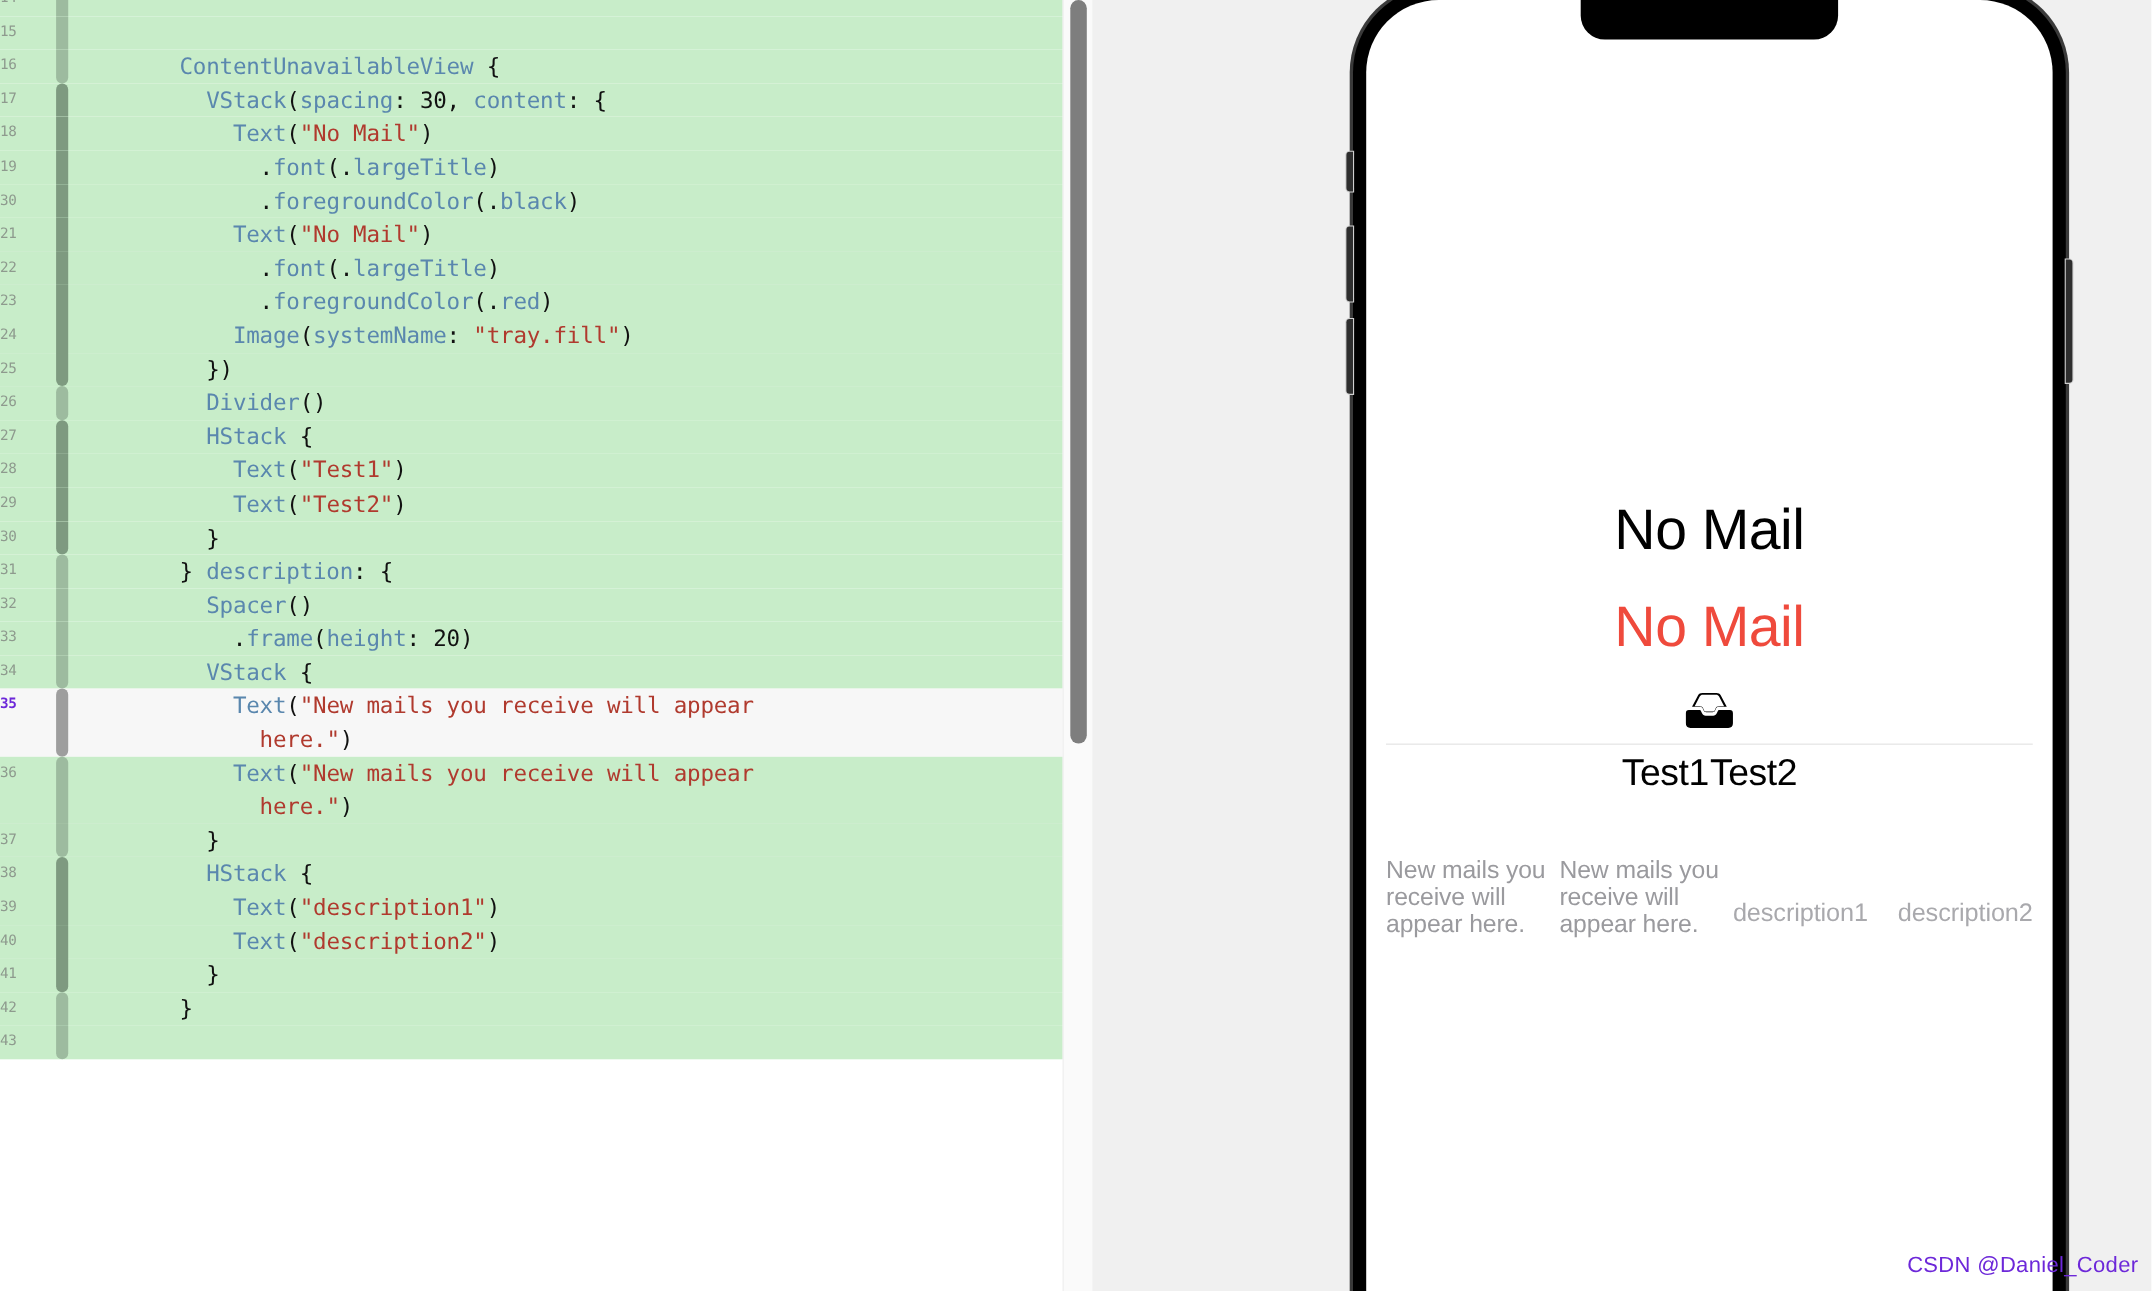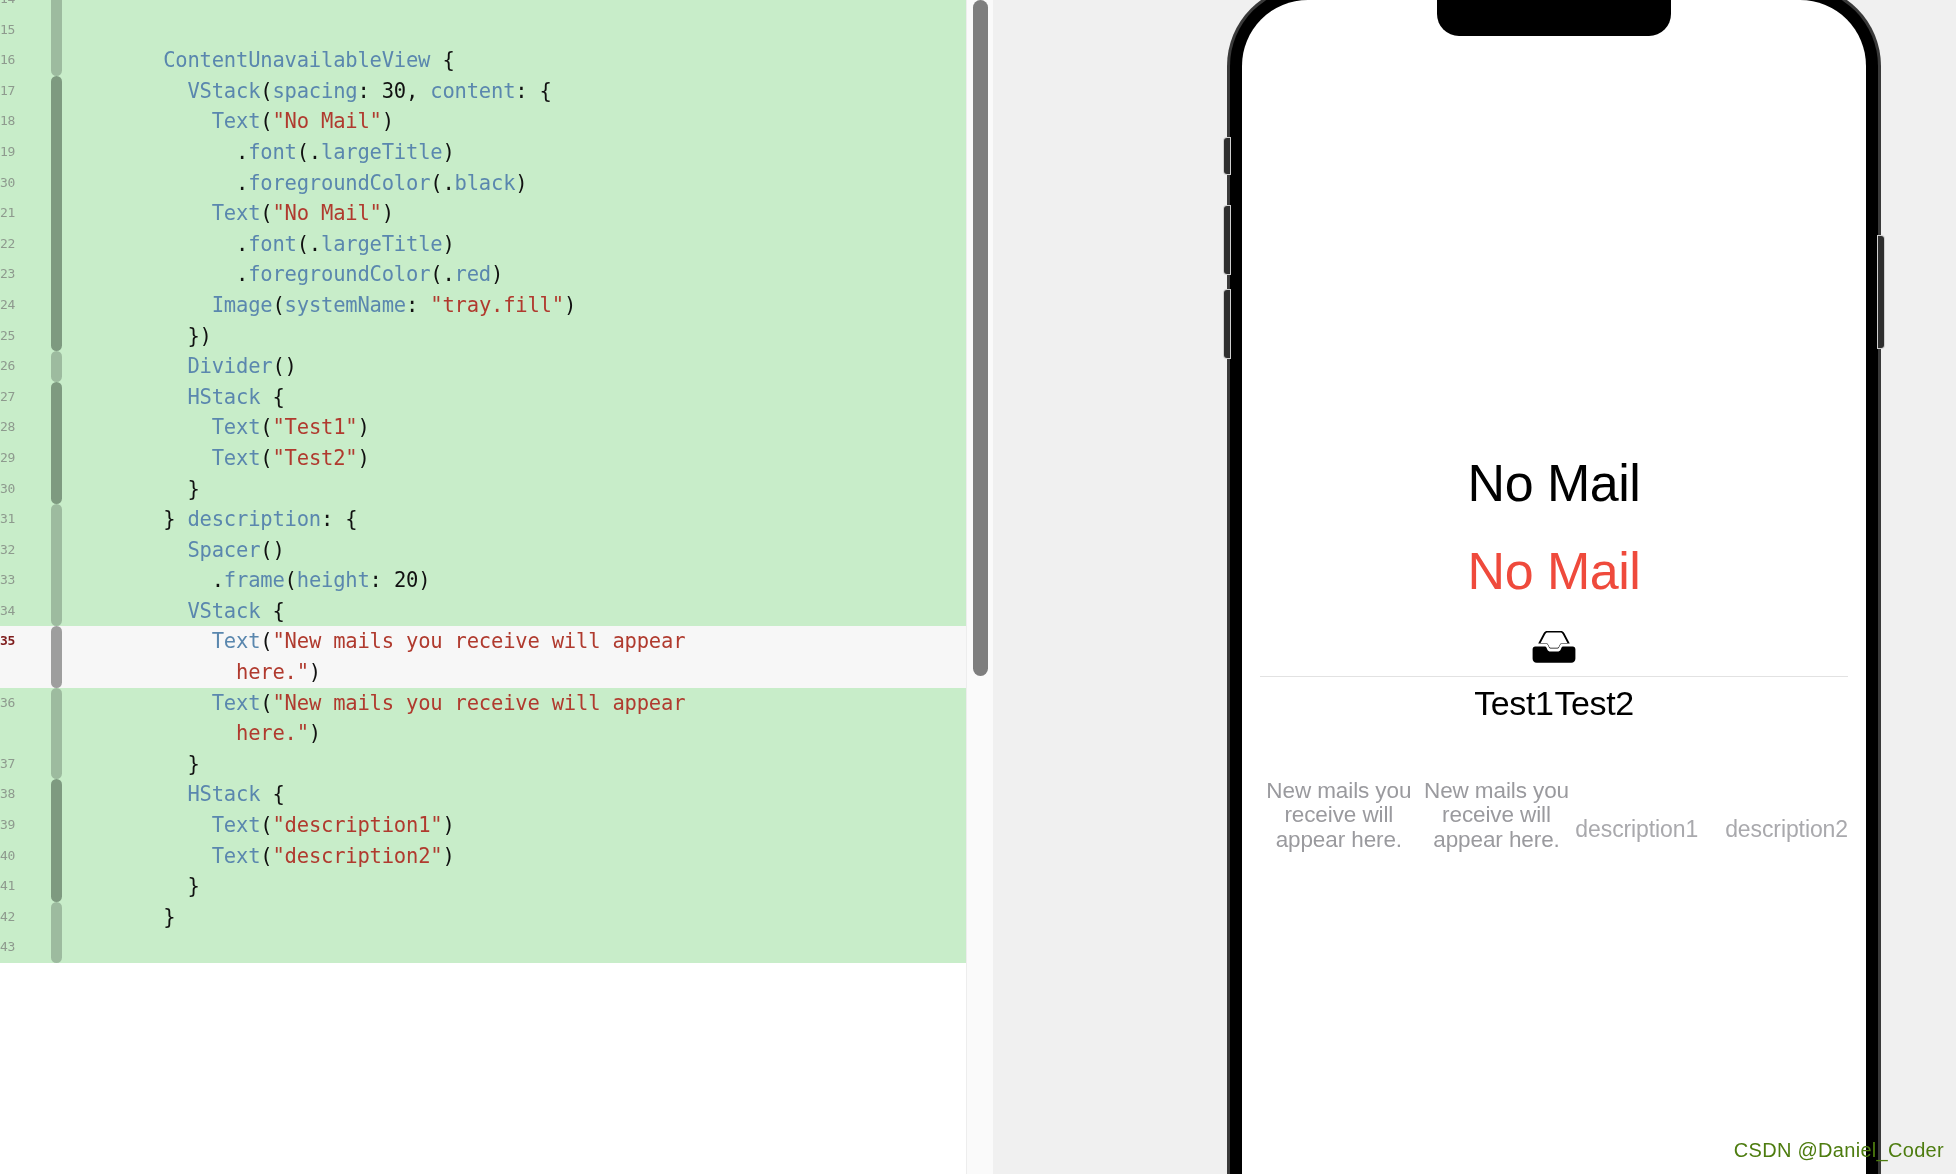--- a/index.html
+++ b/index.html
@@ -35,21 +35,21 @@
     flex: 0 0 48px;
     text-align: left;
     padding-right: 7px;
     font-family: "DejaVu Sans Mono", monospace;
     font-size: 13px;
     line-height: 30.6px;
     color: #8e9a8e;
     letter-spacing: -0.4px;
     user-select: none;
   }
-  .row.current .gutter-num { color: #7f1d1d; font-weight: bold; }
+  .row.current .gutter-num { color: #6d28d9; font-weight: bold; }
 
   .gutter-bar {
     flex: 0 0 14px;
     position: relative;
   }
   .gutter-bar i {
     position: absolute; left: 3px; top: 0; width: 11px; height: 100%;
     display: block;
   }
   .gb-dark  i { background: #7e9a80; }
@@ -133,21 +133,20 @@
   .preview-content {
     position: absolute; left: 0; top: 0;
     width: 624px; height: 1306px;
     display: flex; flex-direction: column;
     align-items: center; justify-content: center;
     padding: 0 18px;
   }
   .cu-stack {
     display: flex; flex-direction: column; align-items: center;
     width: 100%;
-    text-align: center;
   }
   .cu-title {
     font-size: 52px;
     line-height: 58px;
     color: #000000;
     font-weight: 400;
     letter-spacing: -0.5px;
   }
   .cu-title.red { color: #ef4a3c; }
   .sp30 { height: 30px; }
@@ -177,21 +176,21 @@
     display: flex; flex-direction: row; gap: 27px;
     margin-top: 26px;
     font-size: 23px; line-height: 26px; color: #a9a9ad;
     letter-spacing: -0.1px;
   }
 
   
   .watermark {
     position: absolute; right: 12px; bottom: 12px;
     font-size: 20px;
-    color: #4d7c0f;
+    color: #6d28d9;
     letter-spacing: 0.3px;
     user-select: none;
   }
 </style>
 </head>
 <body>
 
 <div id="root">
 
   <div class="editor">

